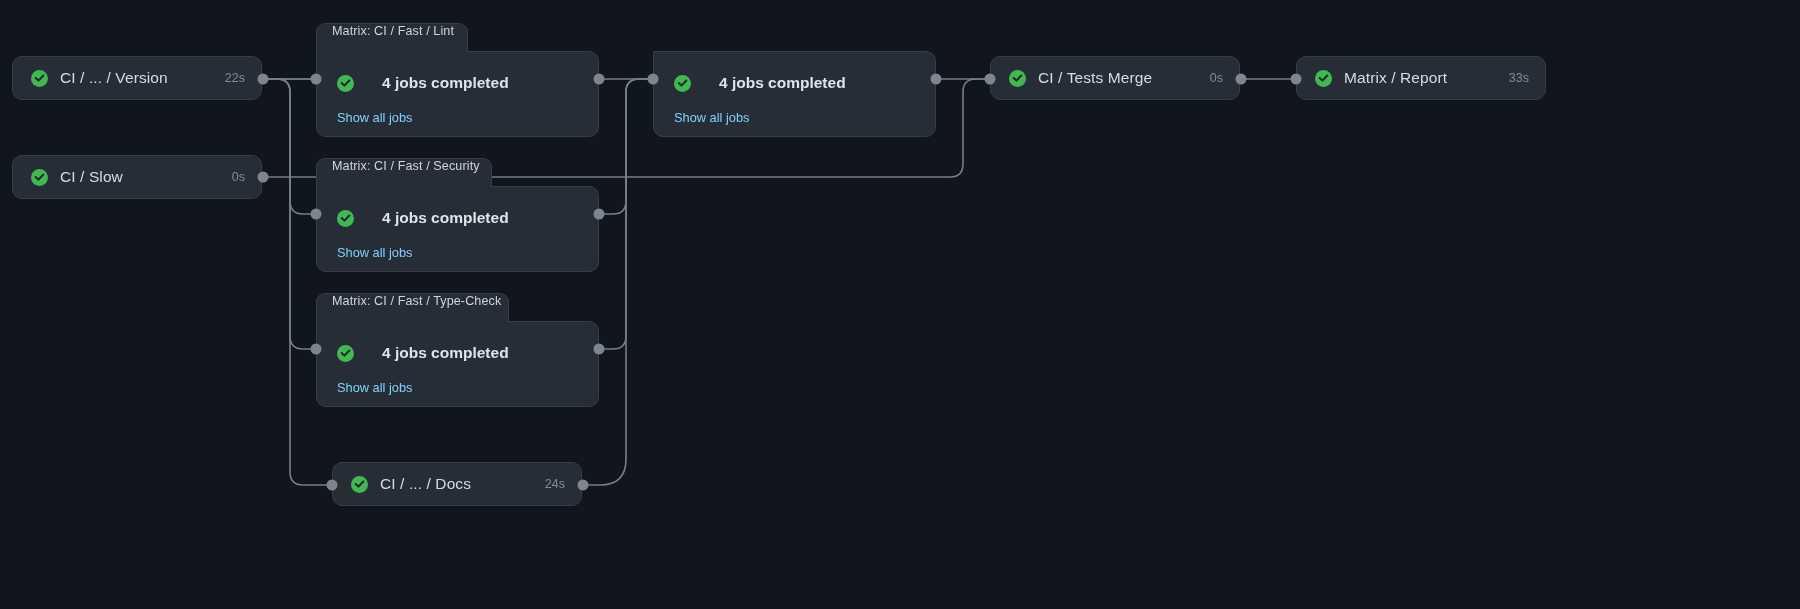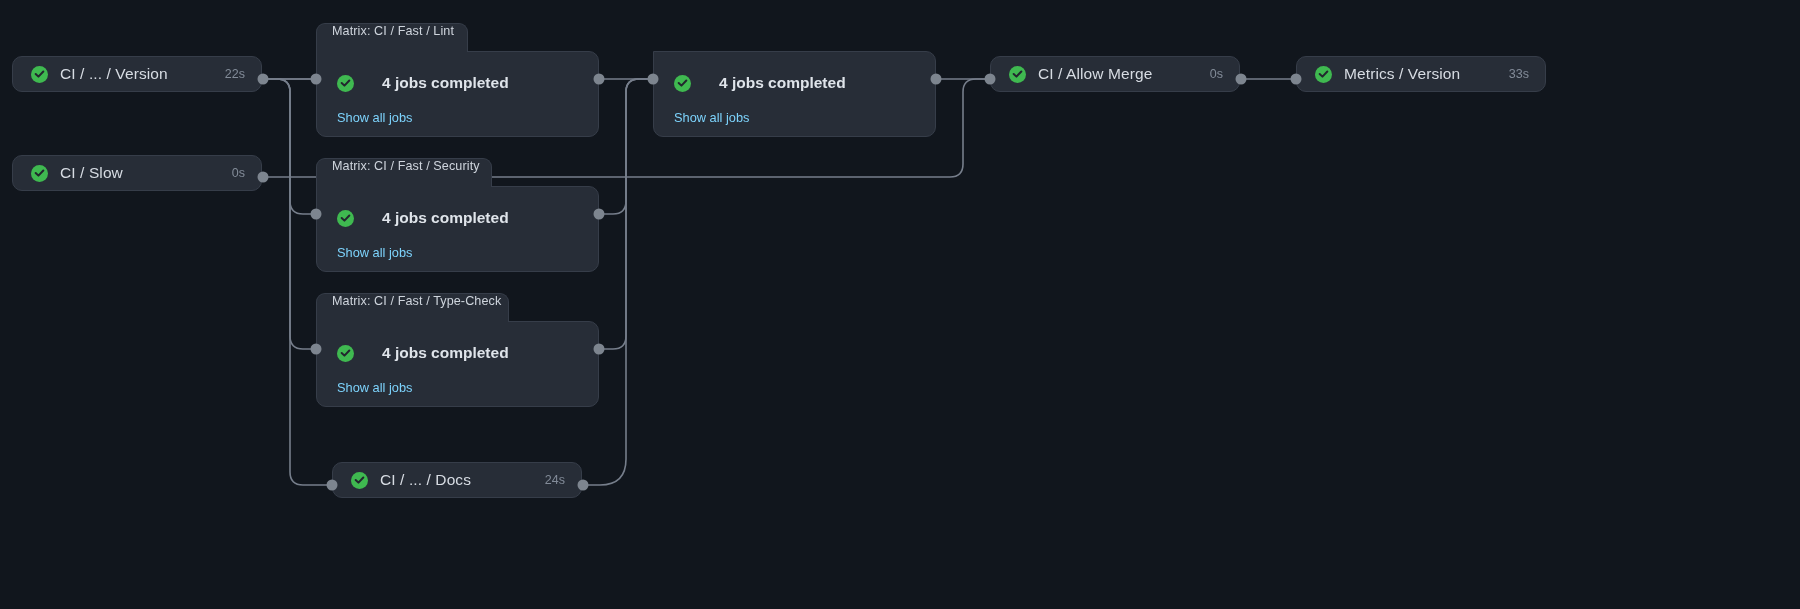--- a/index.html
+++ b/index.html
@@ -40,21 +40,21 @@
   
   .node {
     position: absolute;
     box-sizing: border-box;
     background: #272d37;
     border: 1px solid #363d49;
     border-radius: 10px;
     display: flex;
     align-items: center;
     padding: 0 16px 0 18px;
-    height: 36px;
+    height: 44px;
   }
   .node .status-icon { flex: 0 0 auto; margin-right: 12px; display:flex; }
   .node .node-label {
     flex: 1 1 auto;
     color: #d7dce3;
     font-size: 15.5px;
     letter-spacing: .1px;
     white-space: nowrap;
     overflow: hidden;
   }
@@ -286,31 +286,31 @@
   <div class="port" style="left:332px; top:485px;"></div>
   <div class="port" style="left:583px; top:485px;"></div>
 
   <div class="node" style="left:990px; top:56px; width:250px;">
     <span class="status-icon">
       <svg class="check" viewBox="0 0 16 16">
           <circle cx="8" cy="8" r="8" fill="#3fb950"></circle>
           <path d="M11.6 5.2 7 10l-2.6-2.5" fill="none" stroke="#22272e" stroke-width="1.9" stroke-linecap="round" stroke-linejoin="round"></path>
         </svg>
     </span>
-    <span class="node-label">CI / Allow Merge</span>
+    <span class="node-label">CI / Tests Merge</span>
     <span class="node-duration">0s</span>
   </div>
   <div class="port" style="left:990px; top:79px;"></div>
   <div class="port" style="left:1241px; top:79px;"></div>
 
   <div class="node" style="left:1296px; top:56px; width:250px;">
     <span class="status-icon">
       <svg class="check" viewBox="0 0 16 16">
           <circle cx="8" cy="8" r="8" fill="#3fb950"></circle>
           <path d="M11.6 5.2 7 10l-2.6-2.5" fill="none" stroke="#22272e" stroke-width="1.9" stroke-linecap="round" stroke-linejoin="round"></path>
         </svg>
     </span>
-    <span class="node-label">Metrics / Version</span>
+    <span class="node-label">Matrix / Report</span>
     <span class="node-duration">33s</span>
   </div>
   <div class="port" style="left:1296px; top:79px;"></div>
 
 </div>
 
 </body></html>

